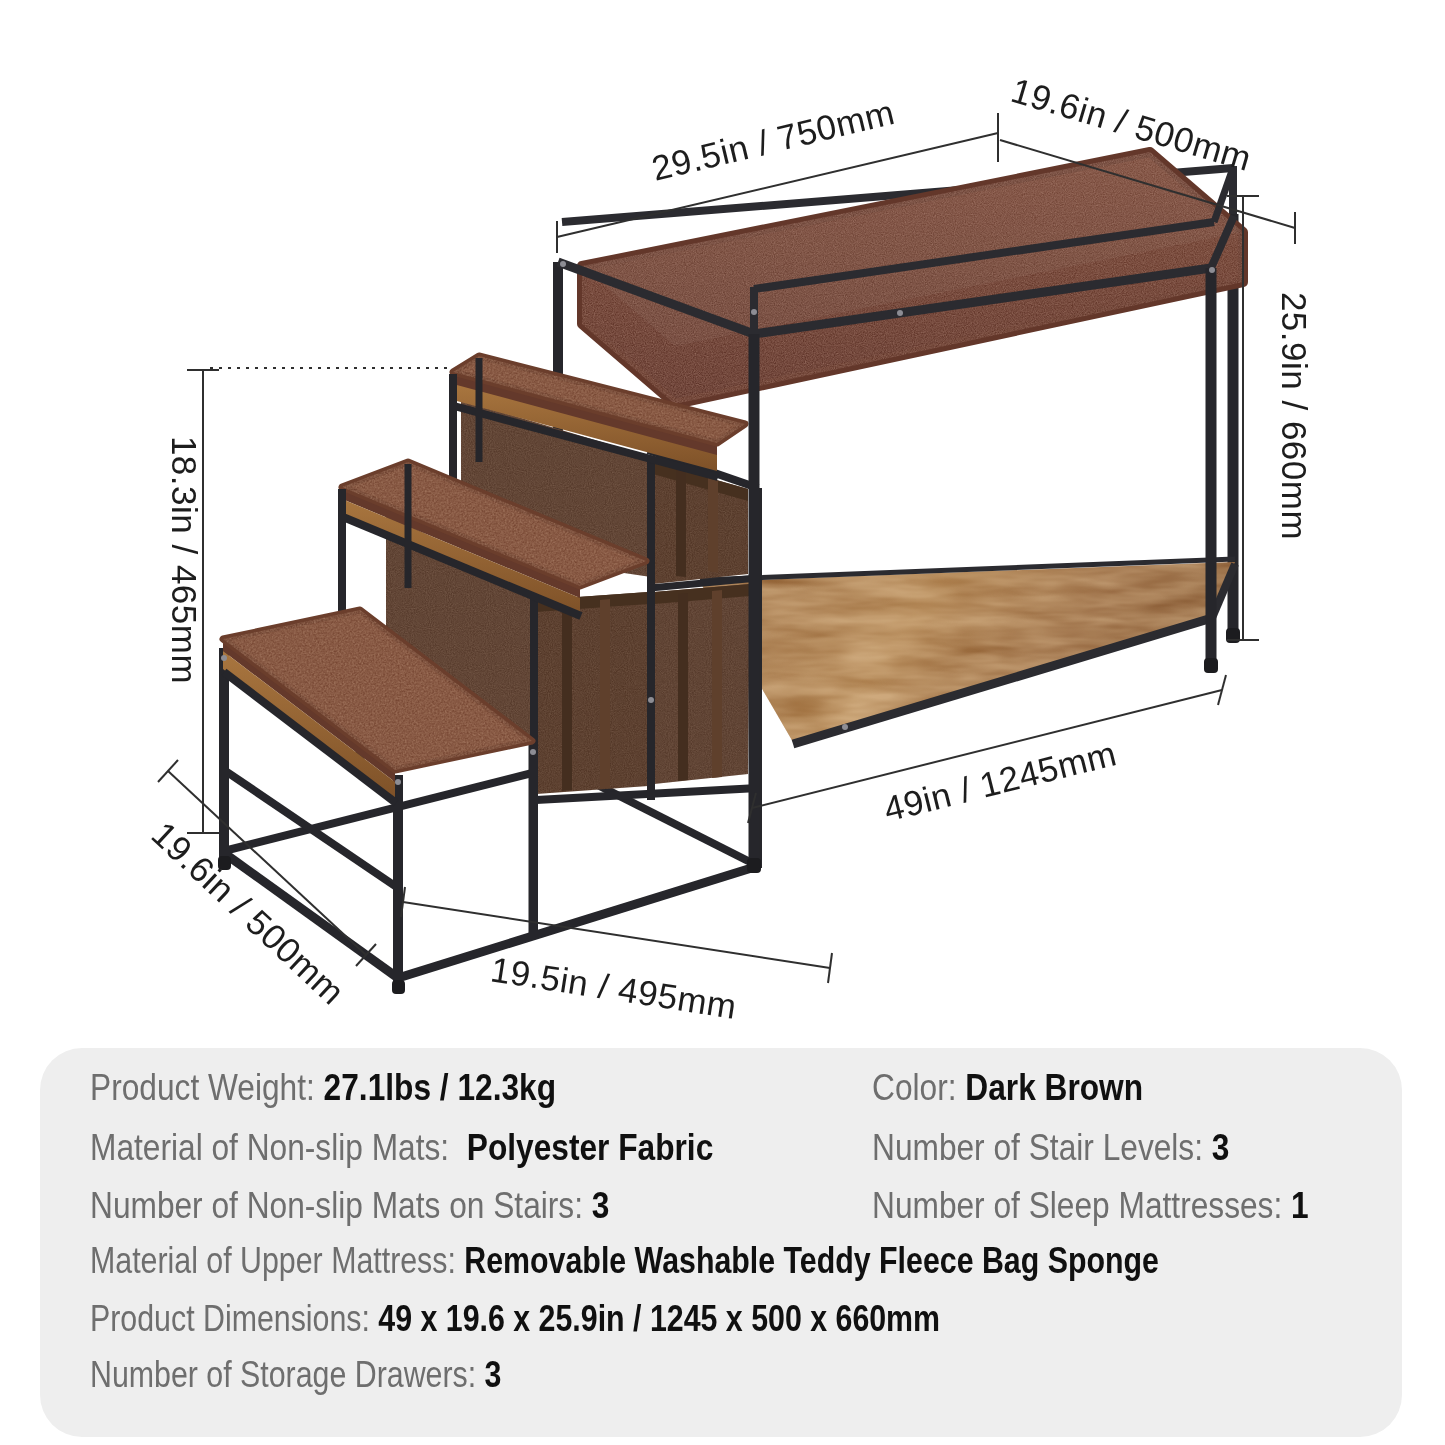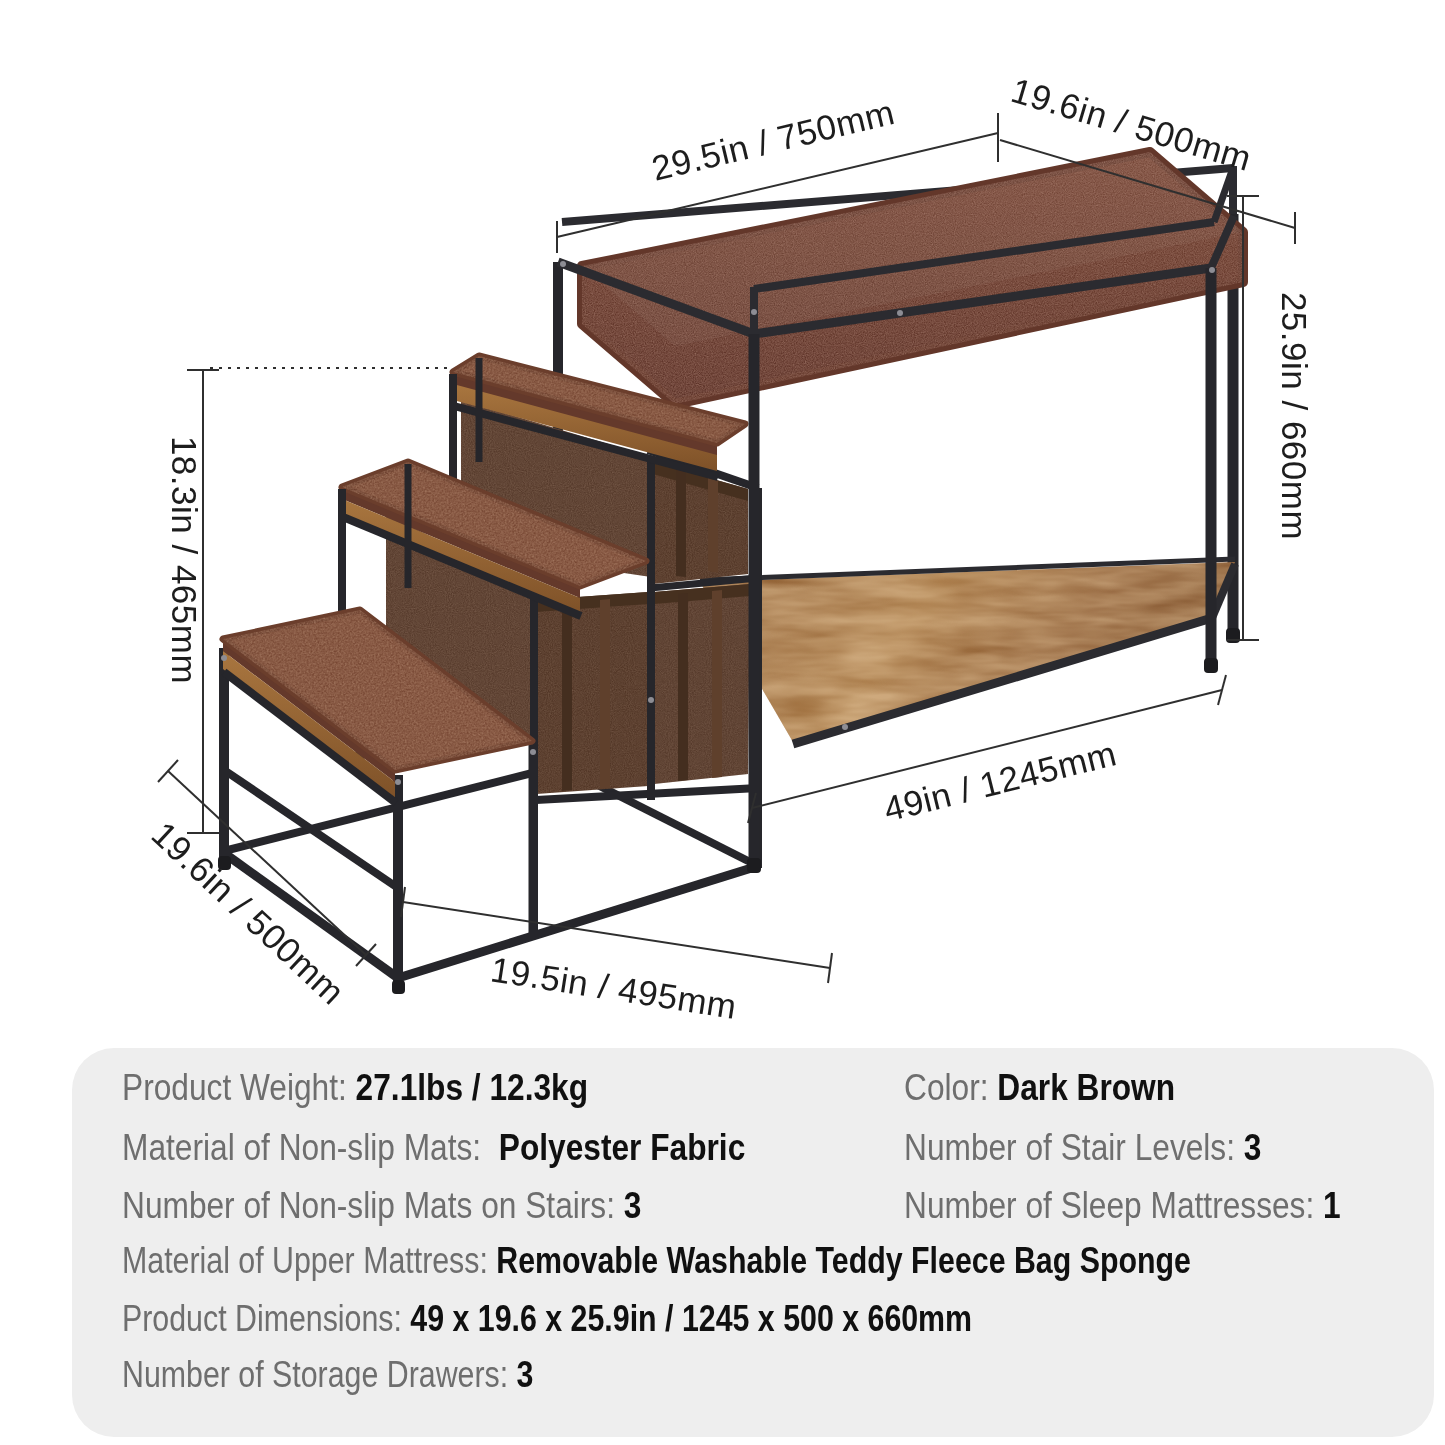--- a/index.html
+++ b/index.html
@@ -1,21 +1,21 @@
 <!DOCTYPE html>
 <html><head>
 <meta charset="utf-8">
 <style>
   html,body{margin:0;padding:0;background:#fff;}
   .stage{position:relative;width:1445px;height:1445px;background:#ffffff;overflow:hidden;
          font-family:"Liberation Sans",sans-serif;}
   .stage svg{position:absolute;left:0;top:0;}
   .dim-label{font-family:"Liberation Sans",sans-serif;font-size:35px;fill:#1d1d1d;letter-spacing:.5px;}
   .panel{position:absolute;left:40px;top:1048px;width:1362px;height:389px;
-         background:#eeeeee;border-radius:42px;margin-left:32px;}
+         background:#eeeeee;border-radius:42px;}
   .spec-row{position:absolute;white-space:pre;color:#6e6e6e;line-height:42px;}
   .reg{font-size:36px;transform:scaleX(.88);transform-origin:0 50%;}
   .cond{font-size:37px;transform:scaleX(.82);transform-origin:0 50%;}
   .spec-row .val{font-weight:bold;color:#101010;}
   .c1{left:50px;}  .c2{left:832px;}
   .r1{top:19px;} .r2{top:79px;} .r3{top:137px;}
   .r4{top:192px;} .r5{top:250px;} .r6{top:306px;}
 </style>
 </head>
 <body>

